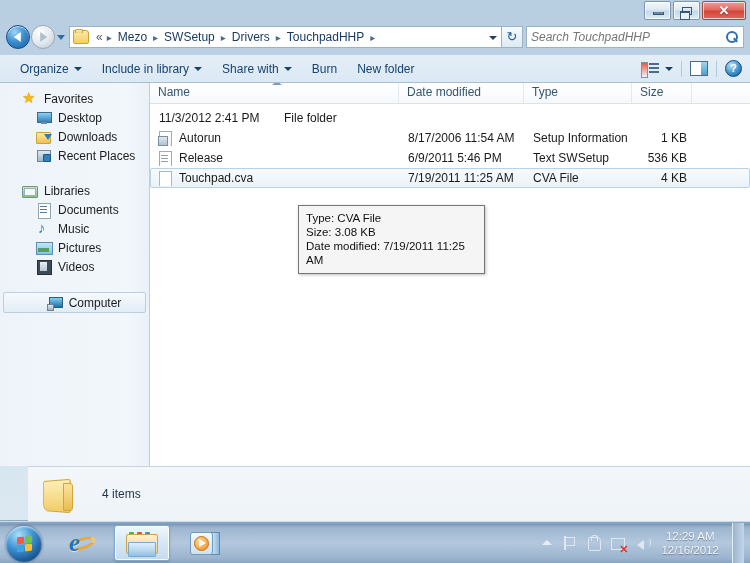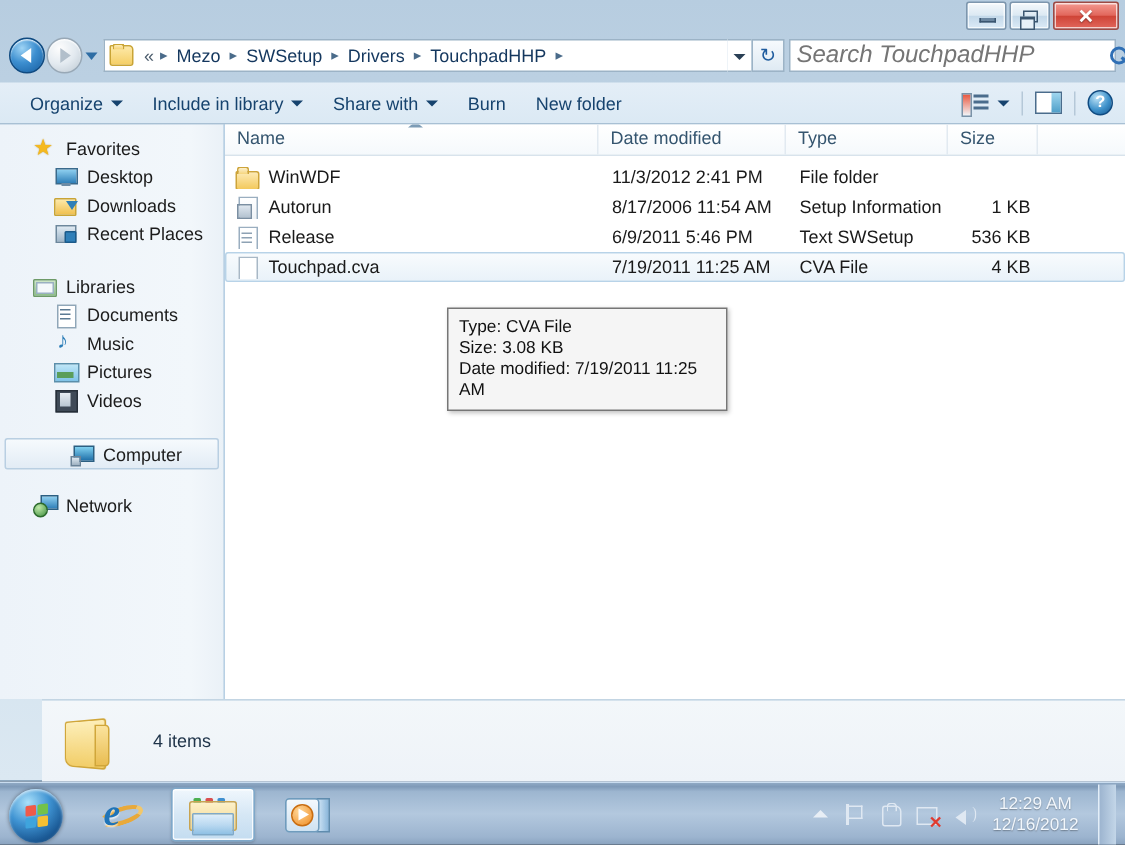--- a/index.html
+++ b/index.html
@@ -123,21 +123,21 @@
     border: 1px solid #9cb3c6; position: relative;
     color:#1f5c9e; font-size:13px; text-align:center; line-height:20px;
   }
   #searchbox {
     width: 218px; height: 22px; flex: 0 0 auto; margin-left: 3px;
     background: #fff; border: 1px solid #9cb3c6;
     display: flex; align-items: center; padding: 0 4px;
   }
   #searchbox input {
     flex:1 1 auto; border:none; outline:none; font-family:"Liberation Sans",sans-serif;
-    font-size:16px; font-style: italic; color:#888; background:transparent;
+    font-size:12px; font-style: italic; color:#888; background:transparent;
   }
   .search-icon { width:14px;height:14px;position:relative;flex:0 0 auto; }
   .search-icon:before{
     content:""; position:absolute; left:1px; top:1px; width:8px;height:8px;
     border:2px solid #2f6fb5; border-radius:50%;
   }
   .search-icon:after{
     content:""; position:absolute; left:8px; top:9px; width:5px;height:2px;
     background:#2f6fb5; transform:rotate(45deg);
   }
@@ -489,44 +489,36 @@
 
       <div class="nav-gap"></div>
 
       <div class="nav-row selected">
         <span class="ni comp"></span>
         <span>Computer</span>
       </div>
 
       <div class="nav-gap"></div>
 
-      <div class="nav-row root">
-        <span class="ni net"></span>
-        <span>Network</span>
-      </div>
     </div>
 
     <div id="listpane">
 
       <div id="colheader">
         <div id="sort-indicator"></div>
         <div class="col c-name">Name</div>
         <div class="col c-date">Date modified</div>
         <div class="col c-type">Type</div>
         <div class="col c-size">Size</div>
         <div class="col c-pad"></div>
       </div>
 
       <div style="padding-top:4px;">
 
         <div class="frow">
-          <div class="fcell c-name">
-            <span class="fi folder"></span>
-            <span>WinWDF</span>
-          </div>
           <div class="fcell c-date">11/3/2012 2:41 PM</div>
           <div class="fcell c-type">File folder</div>
           <div class="fcell c-size"></div>
         </div>
 
         <div class="frow">
           <div class="fcell c-name">
             <span class="fi inf"></span>
             <span>Autorun</span>
           </div>

